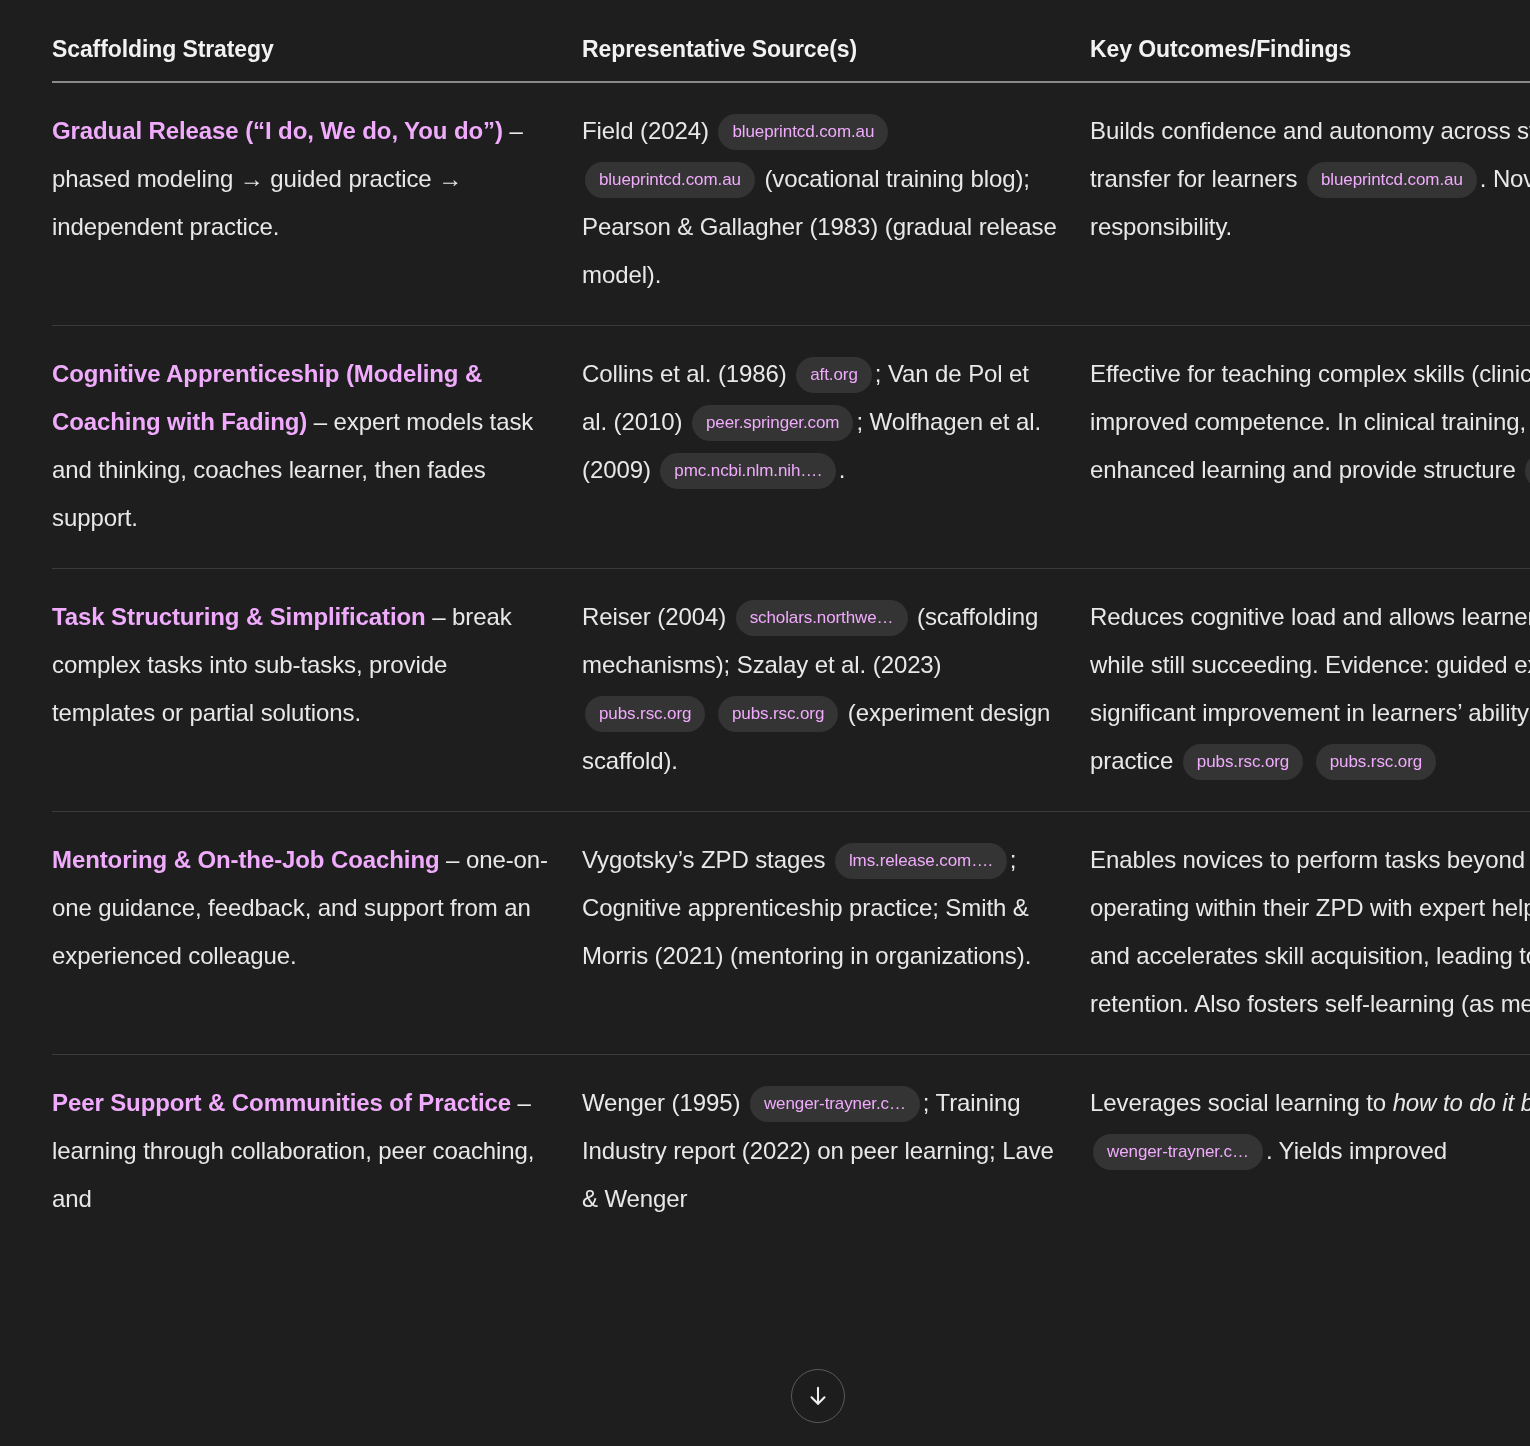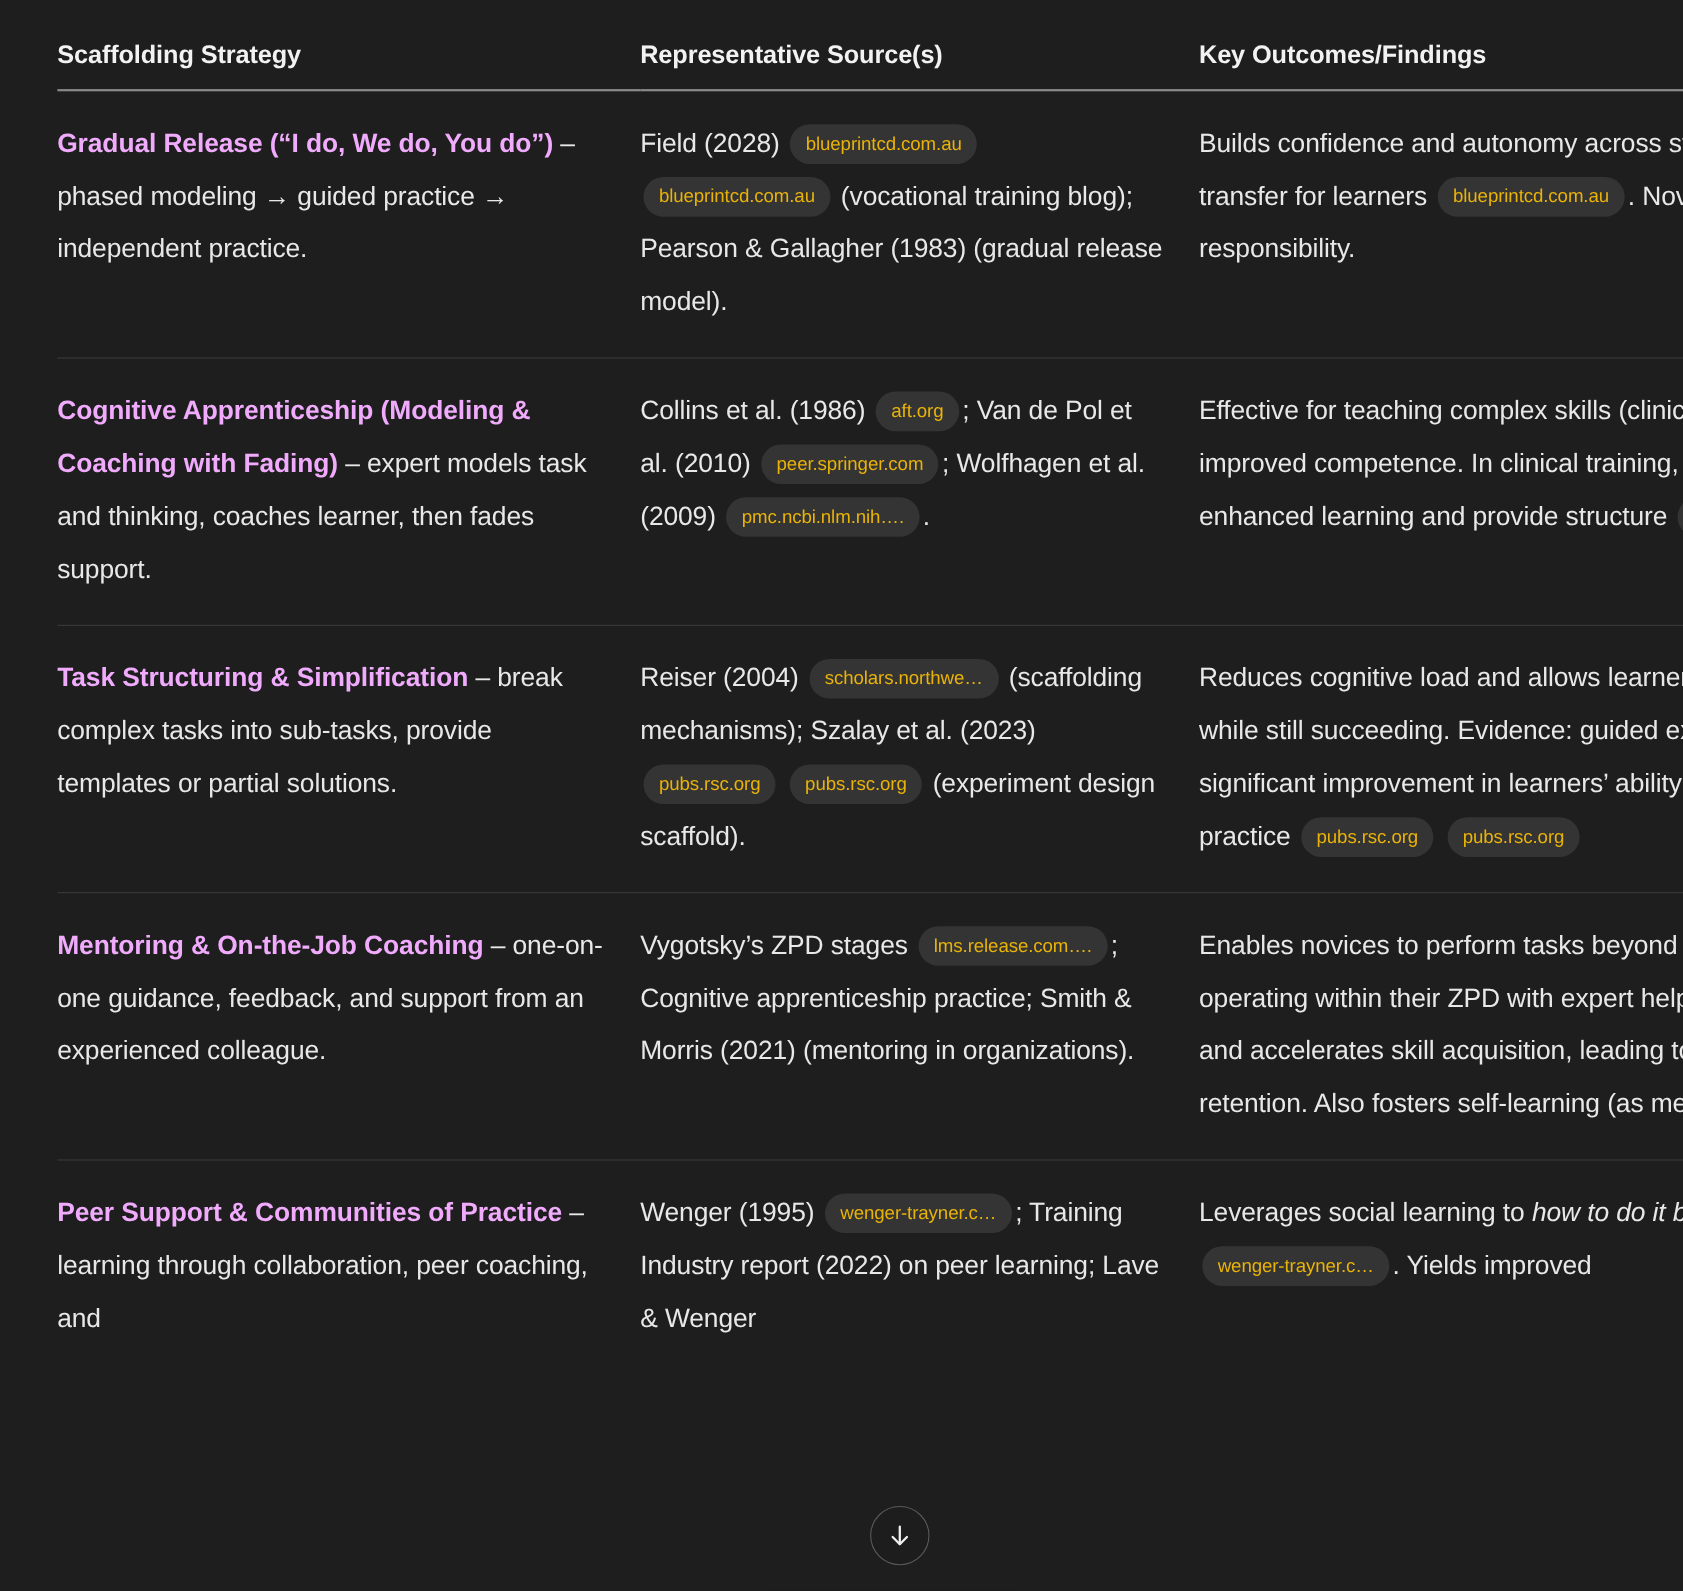--- a/index.html
+++ b/index.html
@@ -70,21 +70,21 @@
   }
   table.data tr:last-child td { border-bottom:none; }
 
   td b, th b { font-weight:700; color:#f0abfc; }
   td i { font-style:italic; }
 
   
   .chip {
     display:inline-block;
     background:#343434;
-    color:#eab308;
+    color:#f0abfc;
     border-radius:999px;
     font-size:17px;
     line-height:1;
     padding:9px 14px 10px;
     margin:0 3px;
     vertical-align:2px;
     white-space:nowrap;
     cursor:pointer;
   }
 
@@ -127,21 +127,21 @@
             <th>Key Outcomes/Findings</th>
           </tr>
         </thead>
         <tbody>
 
           <tr>
             <td>
               <b>Gradual Release (“I do, We do, You do”)</b><span> – phased modeling → guided practice → independent practice.</span>
             </td>
             <td>
-              <span>Field (2028)</span>
+              <span>Field (2024)</span>
               <span class="chip">blueprintcd.com.au</span>
               <span class="chip">blueprintcd.com.au</span>
               <span>(vocational training blog); Pearson &amp; Gallagher (1983) (gradual release model).</span>
             </td>
             <td>
               <span>Builds confidence and autonomy across stages. Proven to improve skill transfer for learners</span>
               <span class="chip">blueprintcd.com.au</span><span>. Novices gradually take full responsibility.</span>
             </td>
           </tr>
 

